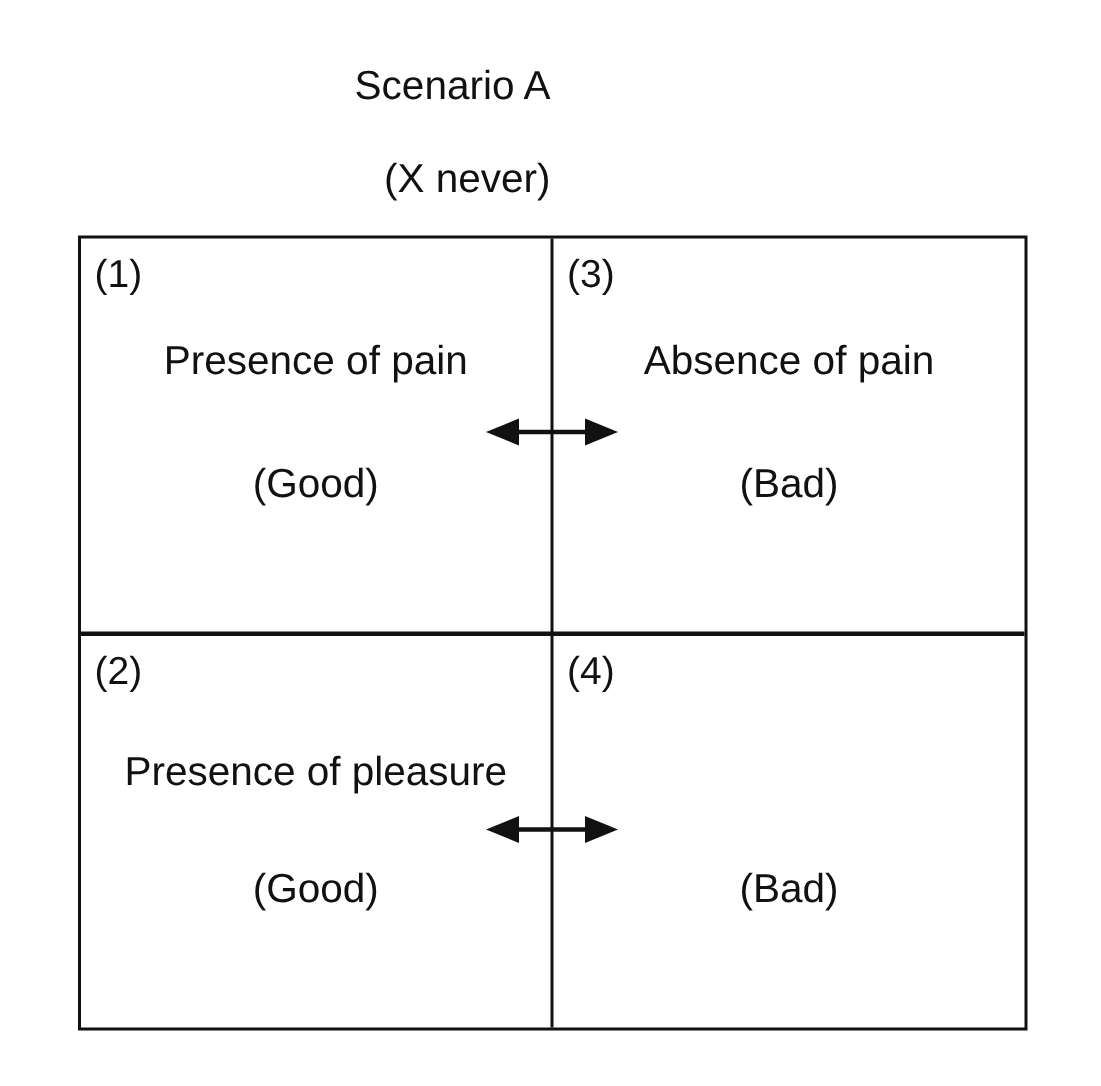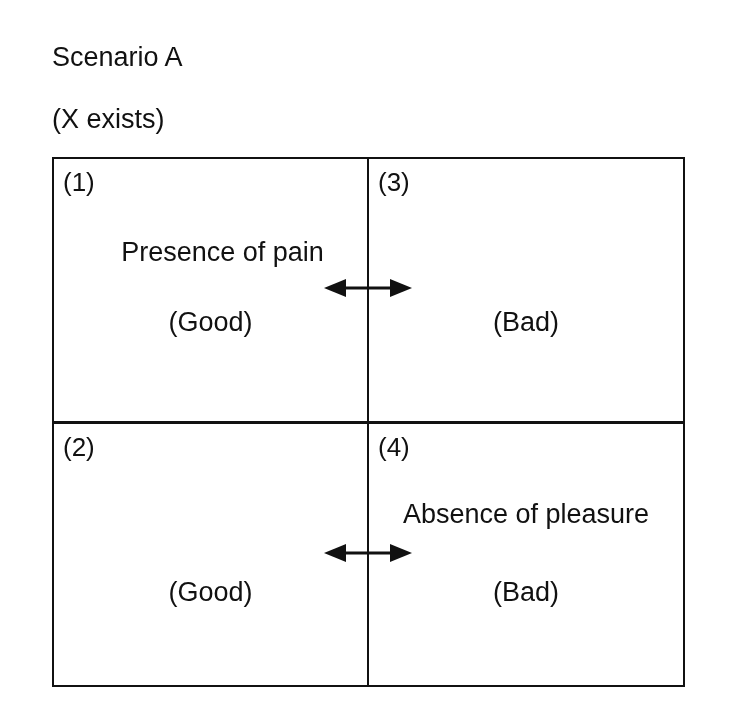--- a/index.html
+++ b/index.html
@@ -11,21 +11,21 @@
     position: relative;
     width: 734px;
     height: 724px;
     background: #ffffff;
     color: #111111;
     font-family: "Liberation Sans", sans-serif;
     overflow: hidden;
   }
   .hdr {
     position: absolute;
-    text-align: left;
+    text-align: right;
     font-size: 27px;
     line-height: 1.15;
     white-space: nowrap;
   }
   .hdrA-title { left: 52px;  top: 42px;  width: 315px; }
   .hdrA-sub   { left: 52px;  top: 104px; width: 315px; }
   .hdrB-title { left: 367px; top: 36px;  width: 318px; }
   .hdrB-sub   { left: 367px; top: 99px;  width: 318px; }
 
   .grid {
@@ -66,65 +66,66 @@
     font-size: 26px;
   }
   .line1, .line2 {
     position: absolute;
     left: 0;
     width: 100%;
     text-align: center;
     font-size: 27px;
     white-space: nowrap;
   }
-  .row-top .line1 { top: 78px; margin-left: 12px; }
+  .row-top .line1 { top: 66px; }
   .row-top .line2 { top: 148px; }
   .row-bot .line1 { top: 75px; }
   .row-bot .line2 { top: 153px; }
 
   .arrow {
     position: absolute;
     left: 269px;
     width: 90px;
     height: 22px;
   }
   .arrow-top { top: 118px; }
   .arrow-bot { top: 383px; }
 </style>
 </head>
 <body>
 
 <div class="canvas">
 
   <div class="hdr hdrA-title">Scenario A</div>
-  <div class="hdr hdrA-sub">(X exists)</div>
+  <div class="hdr hdrA-sub">(X never)</div>
 
   <div class="grid">
     <div class="vline"></div>
     <div class="hline"></div>
 
     <div class="cell q1 row-top">
       <div class="cellnum">(1)</div>
       <div class="line1">Presence of pain</div>
       <div class="line2">(Good)</div>
     </div>
 
     <div class="cell q3 row-top">
       <div class="cellnum">(3)</div>
+      <div class="line1">Absence of pain</div>
       <div class="line2">(Bad)</div>
     </div>
 
     <div class="cell q2 row-bot">
       <div class="cellnum">(2)</div>
+      <div class="line1">Presence of pleasure</div>
       <div class="line2">(Good)</div>
     </div>
 
     <div class="cell q4 row-bot">
       <div class="cellnum">(4)</div>
-      <div class="line1">Absence of pleasure</div>
       <div class="line2">(Bad)</div>
     </div>
 
     <svg class="arrow arrow-top" viewBox="0 0 90 22" xmlns="http://www.w3.org/2000/svg" aria-hidden="true">
       <line x1="18" y1="11" x2="72" y2="11" stroke="#111111" stroke-width="3"></line>
       <polygon points="1,11 23,2 23,20" fill="#111111"></polygon>
       <polygon points="89,11 67,2 67,20" fill="#111111"></polygon>
     </svg>
 
     <svg class="arrow arrow-bot" viewBox="0 0 90 22" xmlns="http://www.w3.org/2000/svg" aria-hidden="true">

